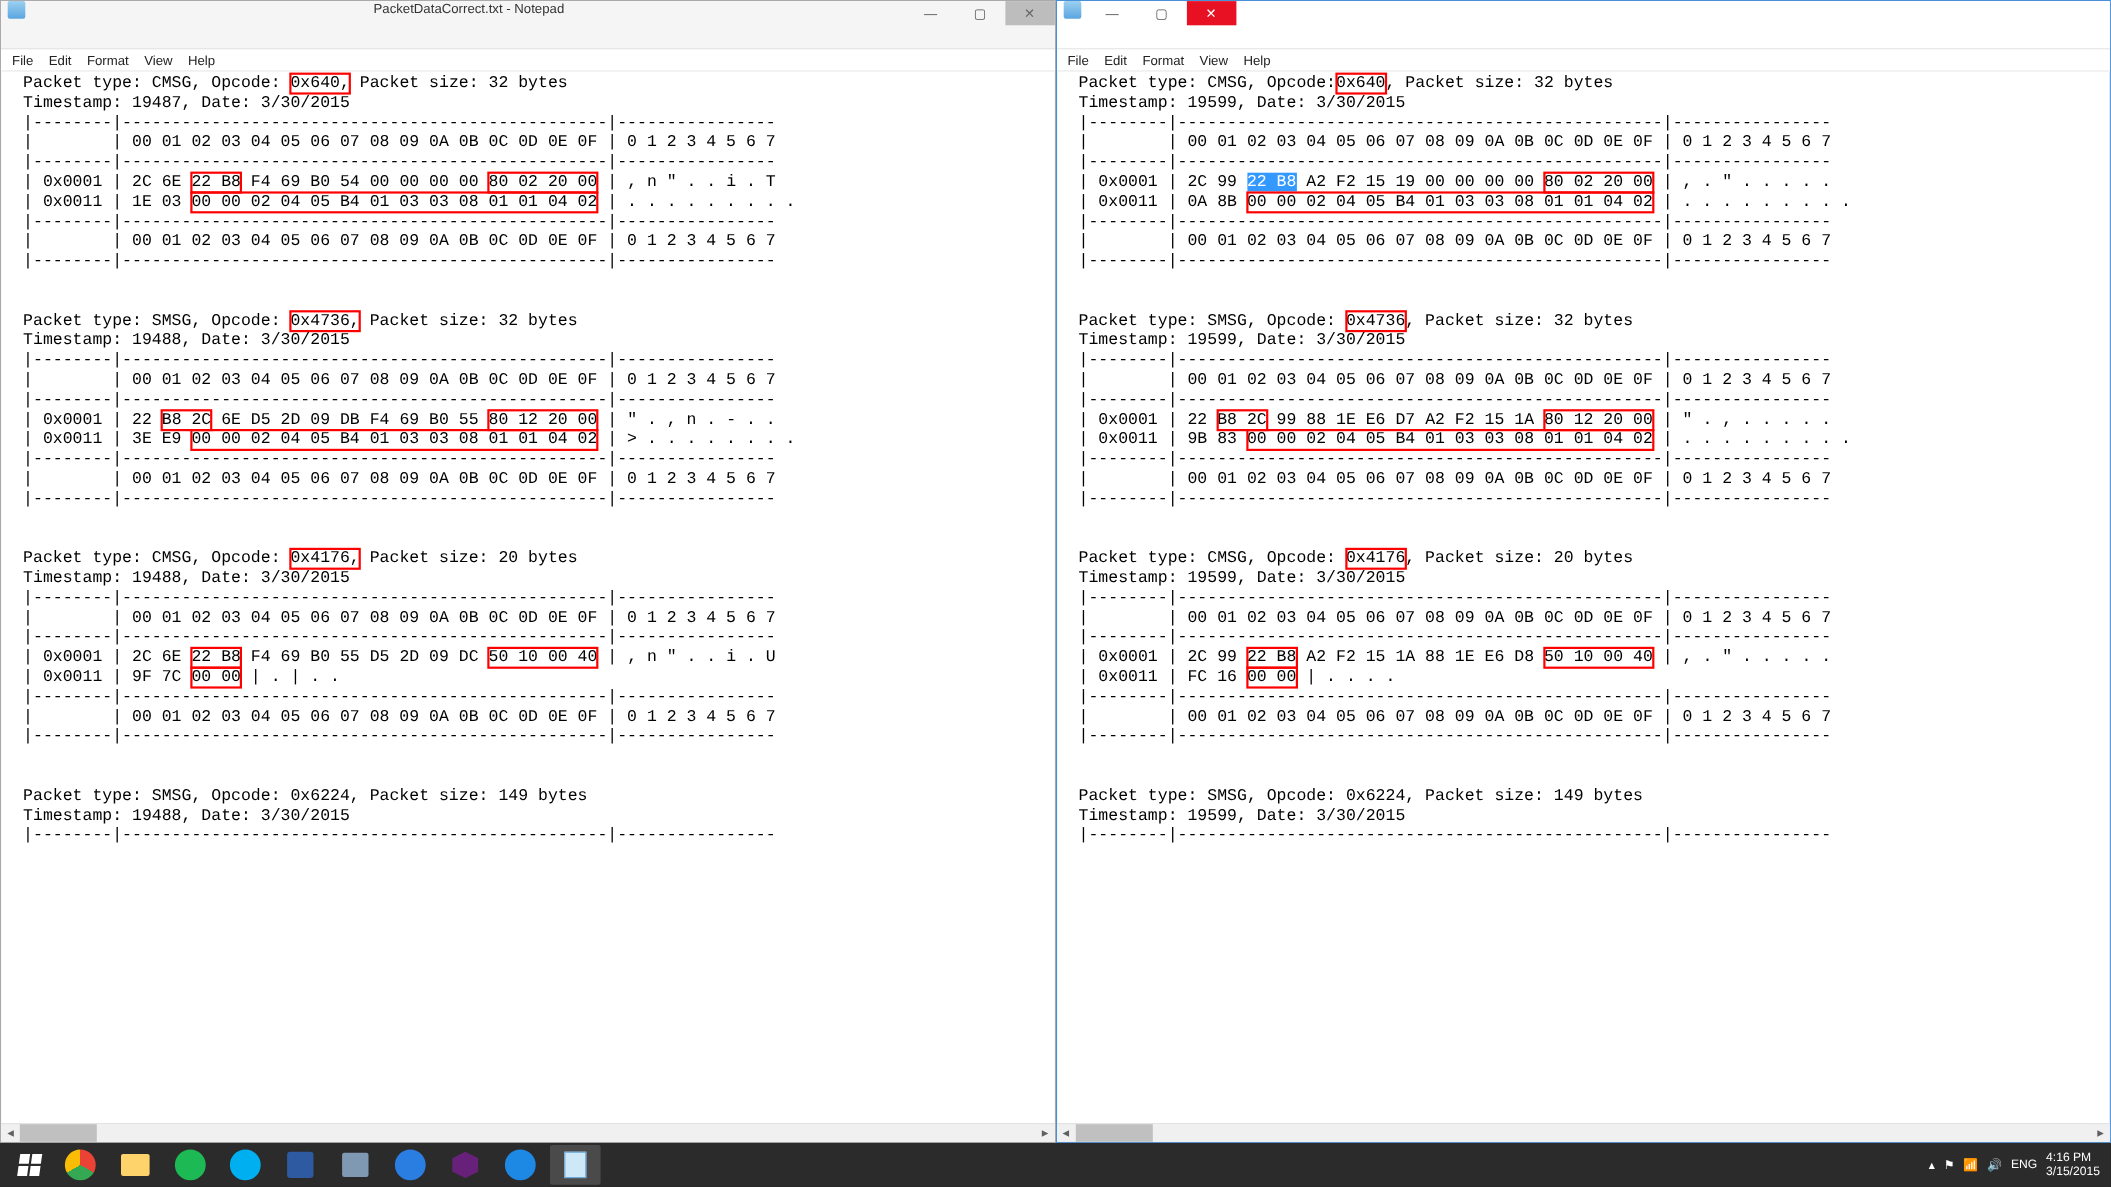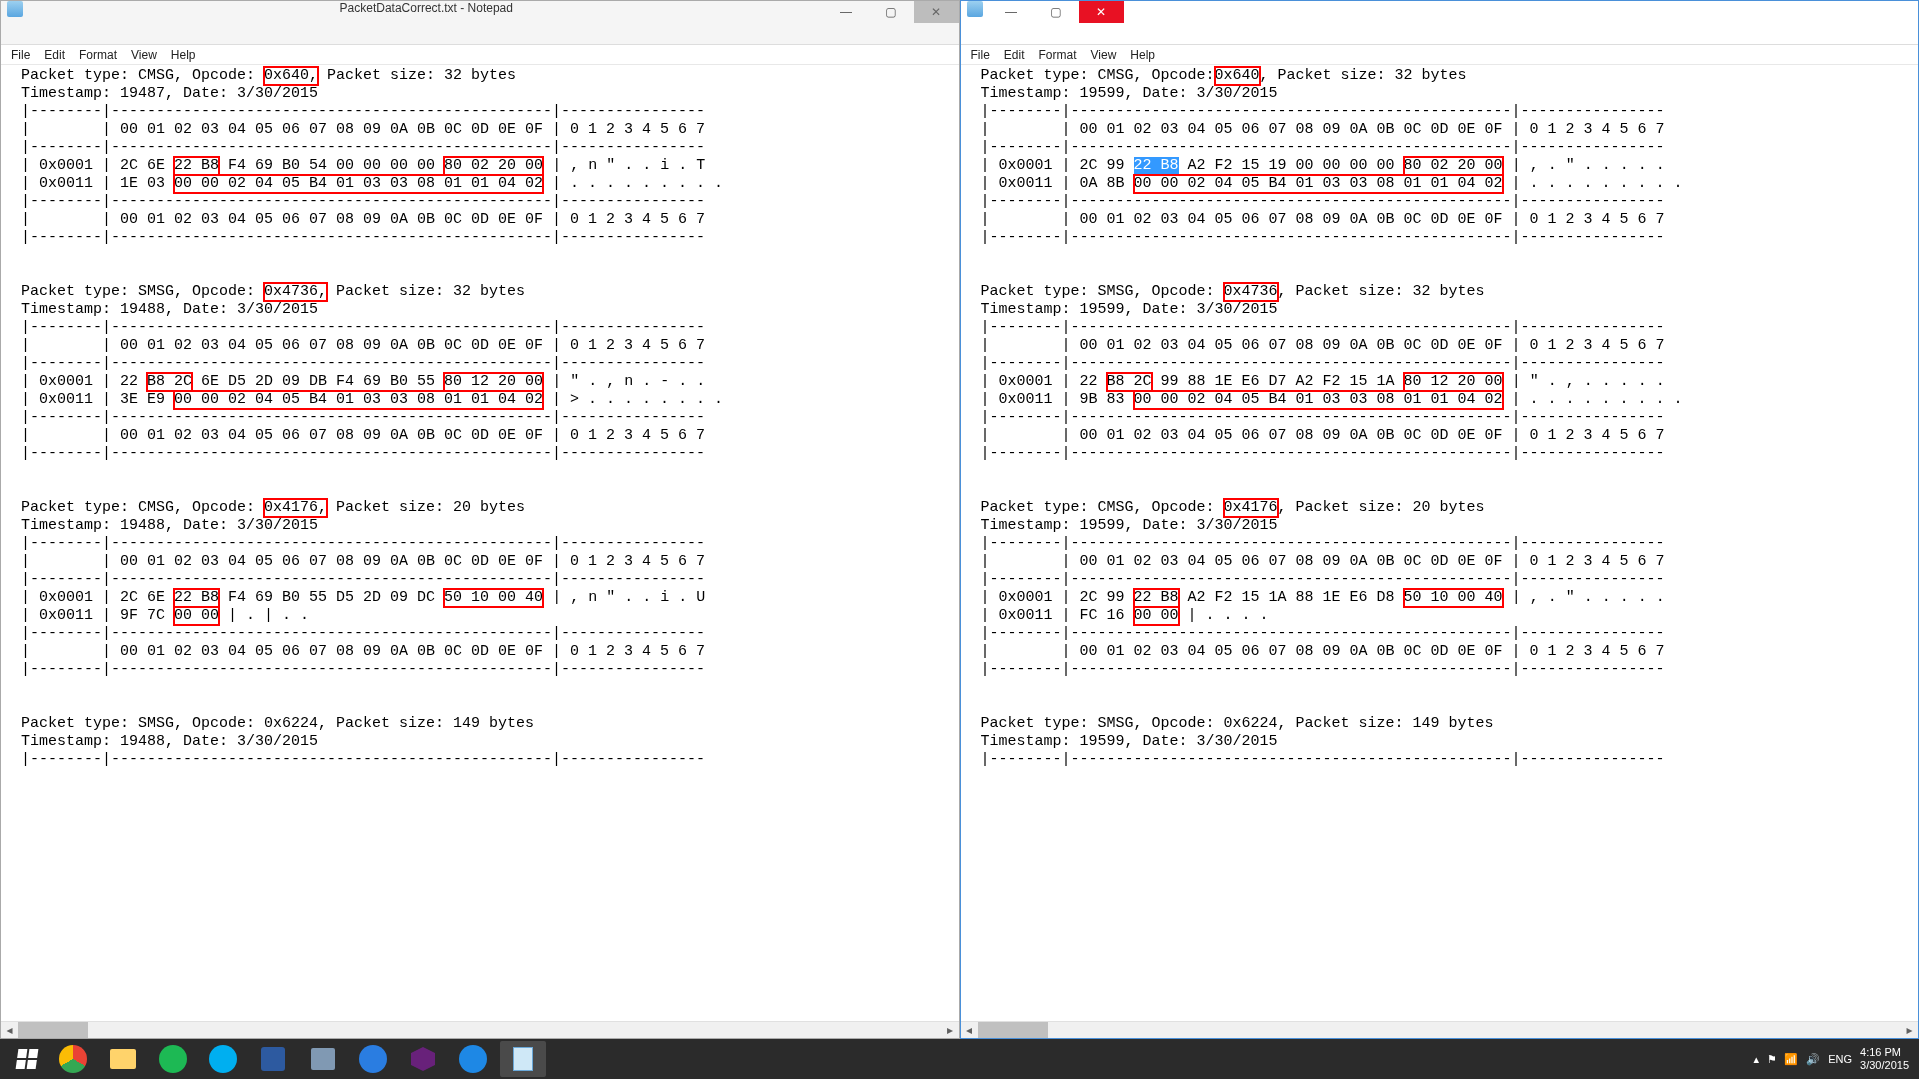--- a/index.html
+++ b/index.html
@@ -300,16 +300,16 @@
   </div>
   <div class="tb-spacer"></div>
   <div class="tray">
     <span>▴</span>
     <span>⚑</span>
     <span>📶</span>
     <span>🔊</span>
     <span>ENG</span>
     <div class="clock">
       <div>4:16 PM</div>
-      <div>3/30/2015</div>
+      <div>3/15/2015</div>
     </div>
   </div>
 </div>
 
 </body></html>

